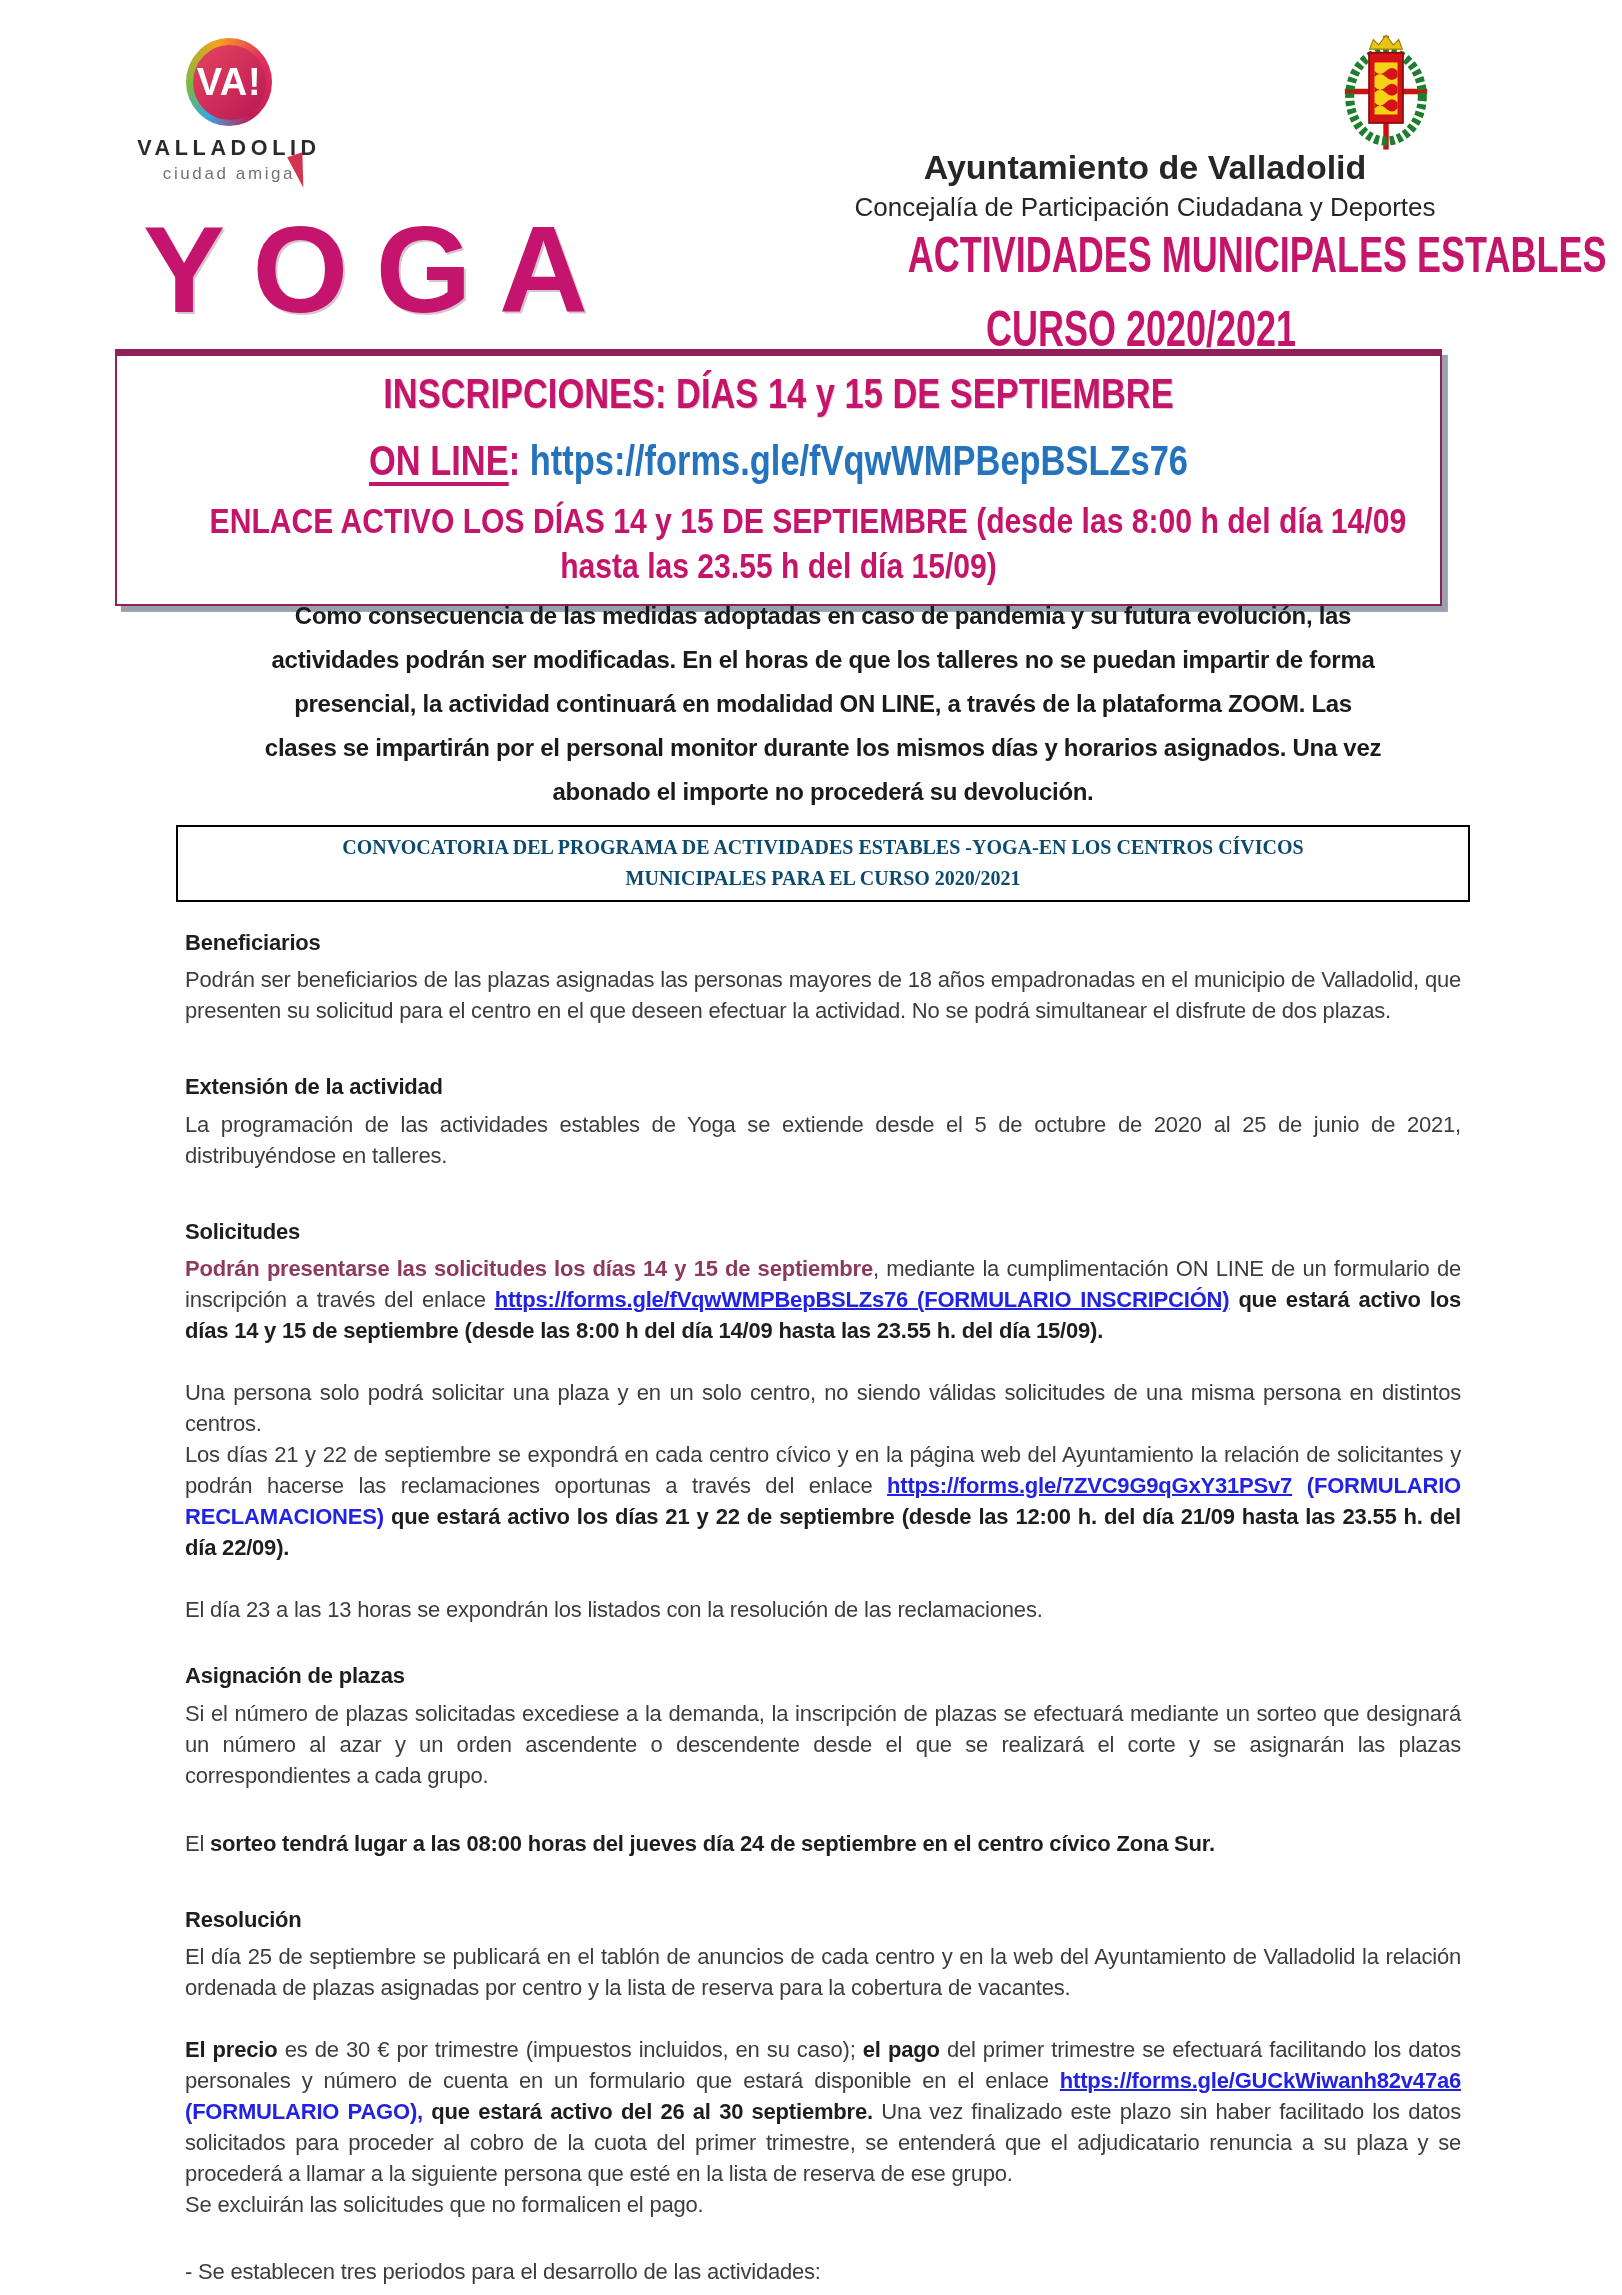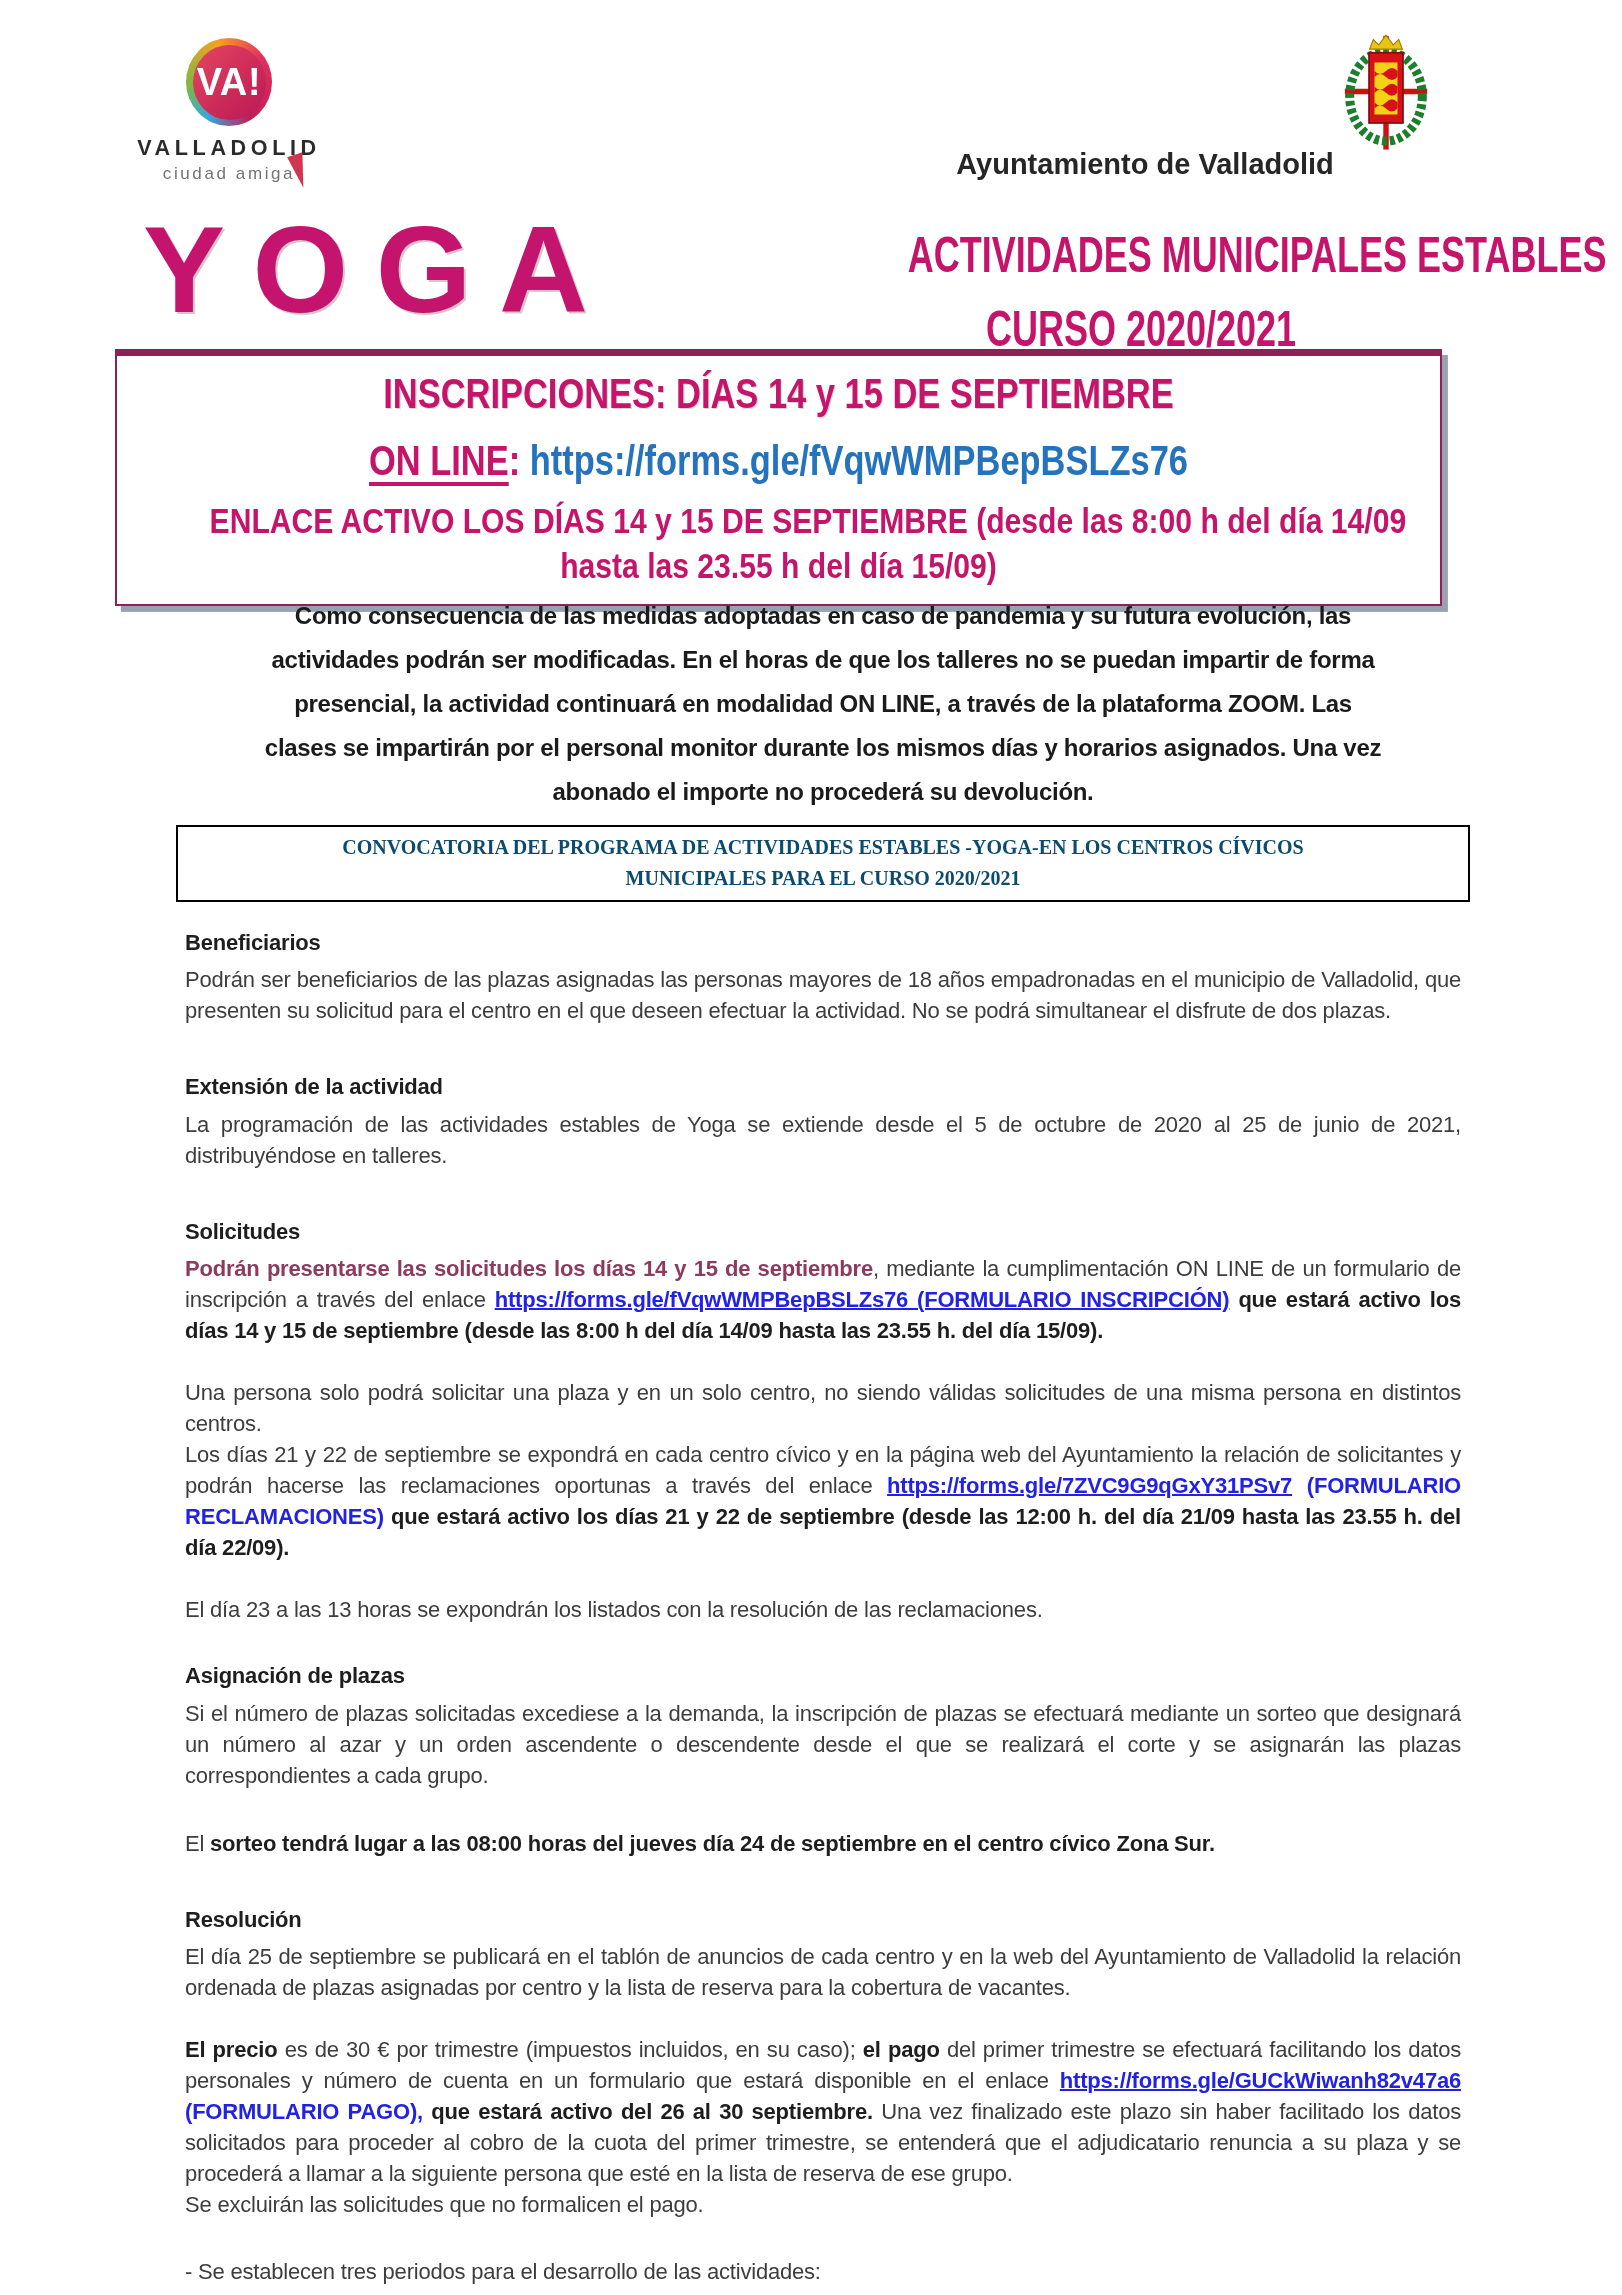--- a/index.html
+++ b/index.html
@@ -12,21 +12,21 @@
   .va-bubble-inner{position:absolute;inset:6.5px;border-radius:50%;
      background:linear-gradient(135deg,#e0415e 10%,#c01e56 85%);
      display:flex;align-items:center;justify-content:center;}
   .va-bubble-inner span{color:#fff;font-weight:bold;font-size:38px;letter-spacing:0.7px;}
   .va-tail{position:absolute;left:106px;top:116px;width:0;height:0;
      border-left:6.5px solid transparent;border-right:10.5px solid transparent;
      border-top:34px solid #d23552;transform:rotate(-18deg);}
   .va-city{margin-top:9.2px;font-weight:bold;font-size:21.6px;letter-spacing:4.6px;color:#2b2b2b;}
   .va-tagline{margin-top:2.6px;font-size:17px;letter-spacing:2.6px;color:#737373;}
   .org-block{position:absolute;left:831px;top:148px;width:628px;text-align:center;color:#262626;}
-  .org-line1{font-weight:bold;font-size:29px;}
+  .org-line1{font-weight:bold;font-size:34px;}
   .org-line2{font-size:26px;margin-top:5.2px;}
   .coat{position:absolute;left:1332px;top:31px;width:108px;height:121px;}
   .yoga-title{position:absolute;left:143px;top:208px;font-size:123px;font-weight:bold;
      color:#C4146E;letter-spacing:27.5px;line-height:1;text-shadow:2px 2px 0 rgba(90,20,60,.25);}
   .program{position:absolute;left:817px;top:230px;width:648px;text-align:center;color:#C4156B;}
   .program-line{font-size:50px;font-weight:bold;white-space:nowrap;
      transform:scaleX(.72);transform-origin:50% 50%;line-height:1;}
   .program-line + .program-line{margin-top:23.6px;}
   
   .insc-box{position:absolute;left:115px;top:349px;width:1323px;background:#fff;
@@ -88,20 +88,21 @@
       <rect x="52" y="36" width="56" height="116" fill="#d41217" stroke="#8a0d10" stroke-width="3"></rect>
       <rect x="61" y="52" width="38" height="86" fill="#f5d216"></rect>
       <path d="M61 66 q9 10 19 0 t19 0 v10 q-9 10 -19 0 t-19 0 z" fill="#d41217"></path>
       <path d="M61 92 q9 10 19 0 t19 0 v10 q-9 10 -19 0 t-19 0 z" fill="#d41217"></path>
       <path d="M61 118 q9 10 19 0 t19 0 v10 q-9 10 -19 0 t-19 0 z" fill="#d41217"></path>
     </svg>
   </div>
 
   <div class="org-block">
     <div class="org-line1">Ayuntamiento de Valladolid</div>
+    <div class="org-line2">Concejalía de Participación Ciudadana y Deportes</div>
   </div>
 
   <div class="yoga-title">YOGA</div>
   <div class="program">
     <div class="program-line">ACTIVIDADES MUNICIPALES ESTABLES</div>
     <div class="program-line">CURSO 2020/2021</div>
   </div>
 
   <div class="insc-box">
     <div class="insc-l1">INSCRIPCIONES: DÍAS 14 y 15 DE SEPTIEMBRE</div>

